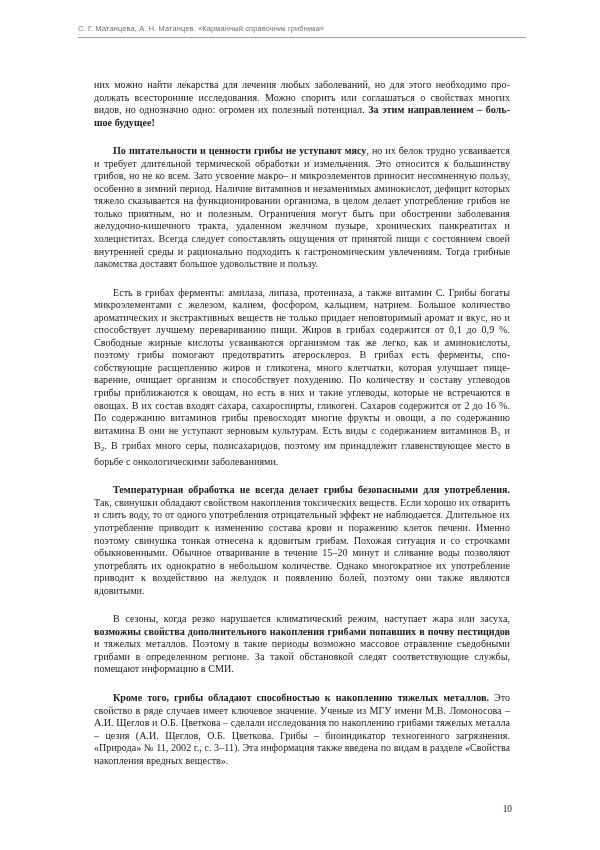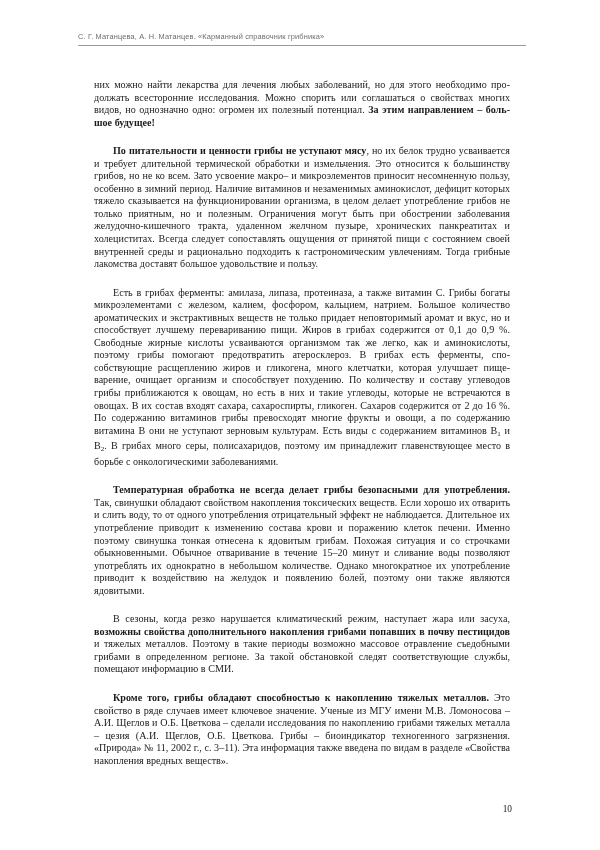--- a/index.html
+++ b/index.html
@@ -20,21 +20,21 @@
     width: 600px;
     height: 850px;
     box-sizing: border-box;
     background: #ffffff;
   }
 
   
   .header {
     position: absolute;
     left: 78px;
-    top: 32px;
+    top: 24px;
     width: 448px;
   }
   .header-text {
     font-family: "Liberation Sans", "DejaVu Sans", sans-serif;
     font-size: 7.4px;
     letter-spacing: 0.15px;
     color: #6d6d6d;
     white-space: nowrap;
     line-height: 10px;
   }

